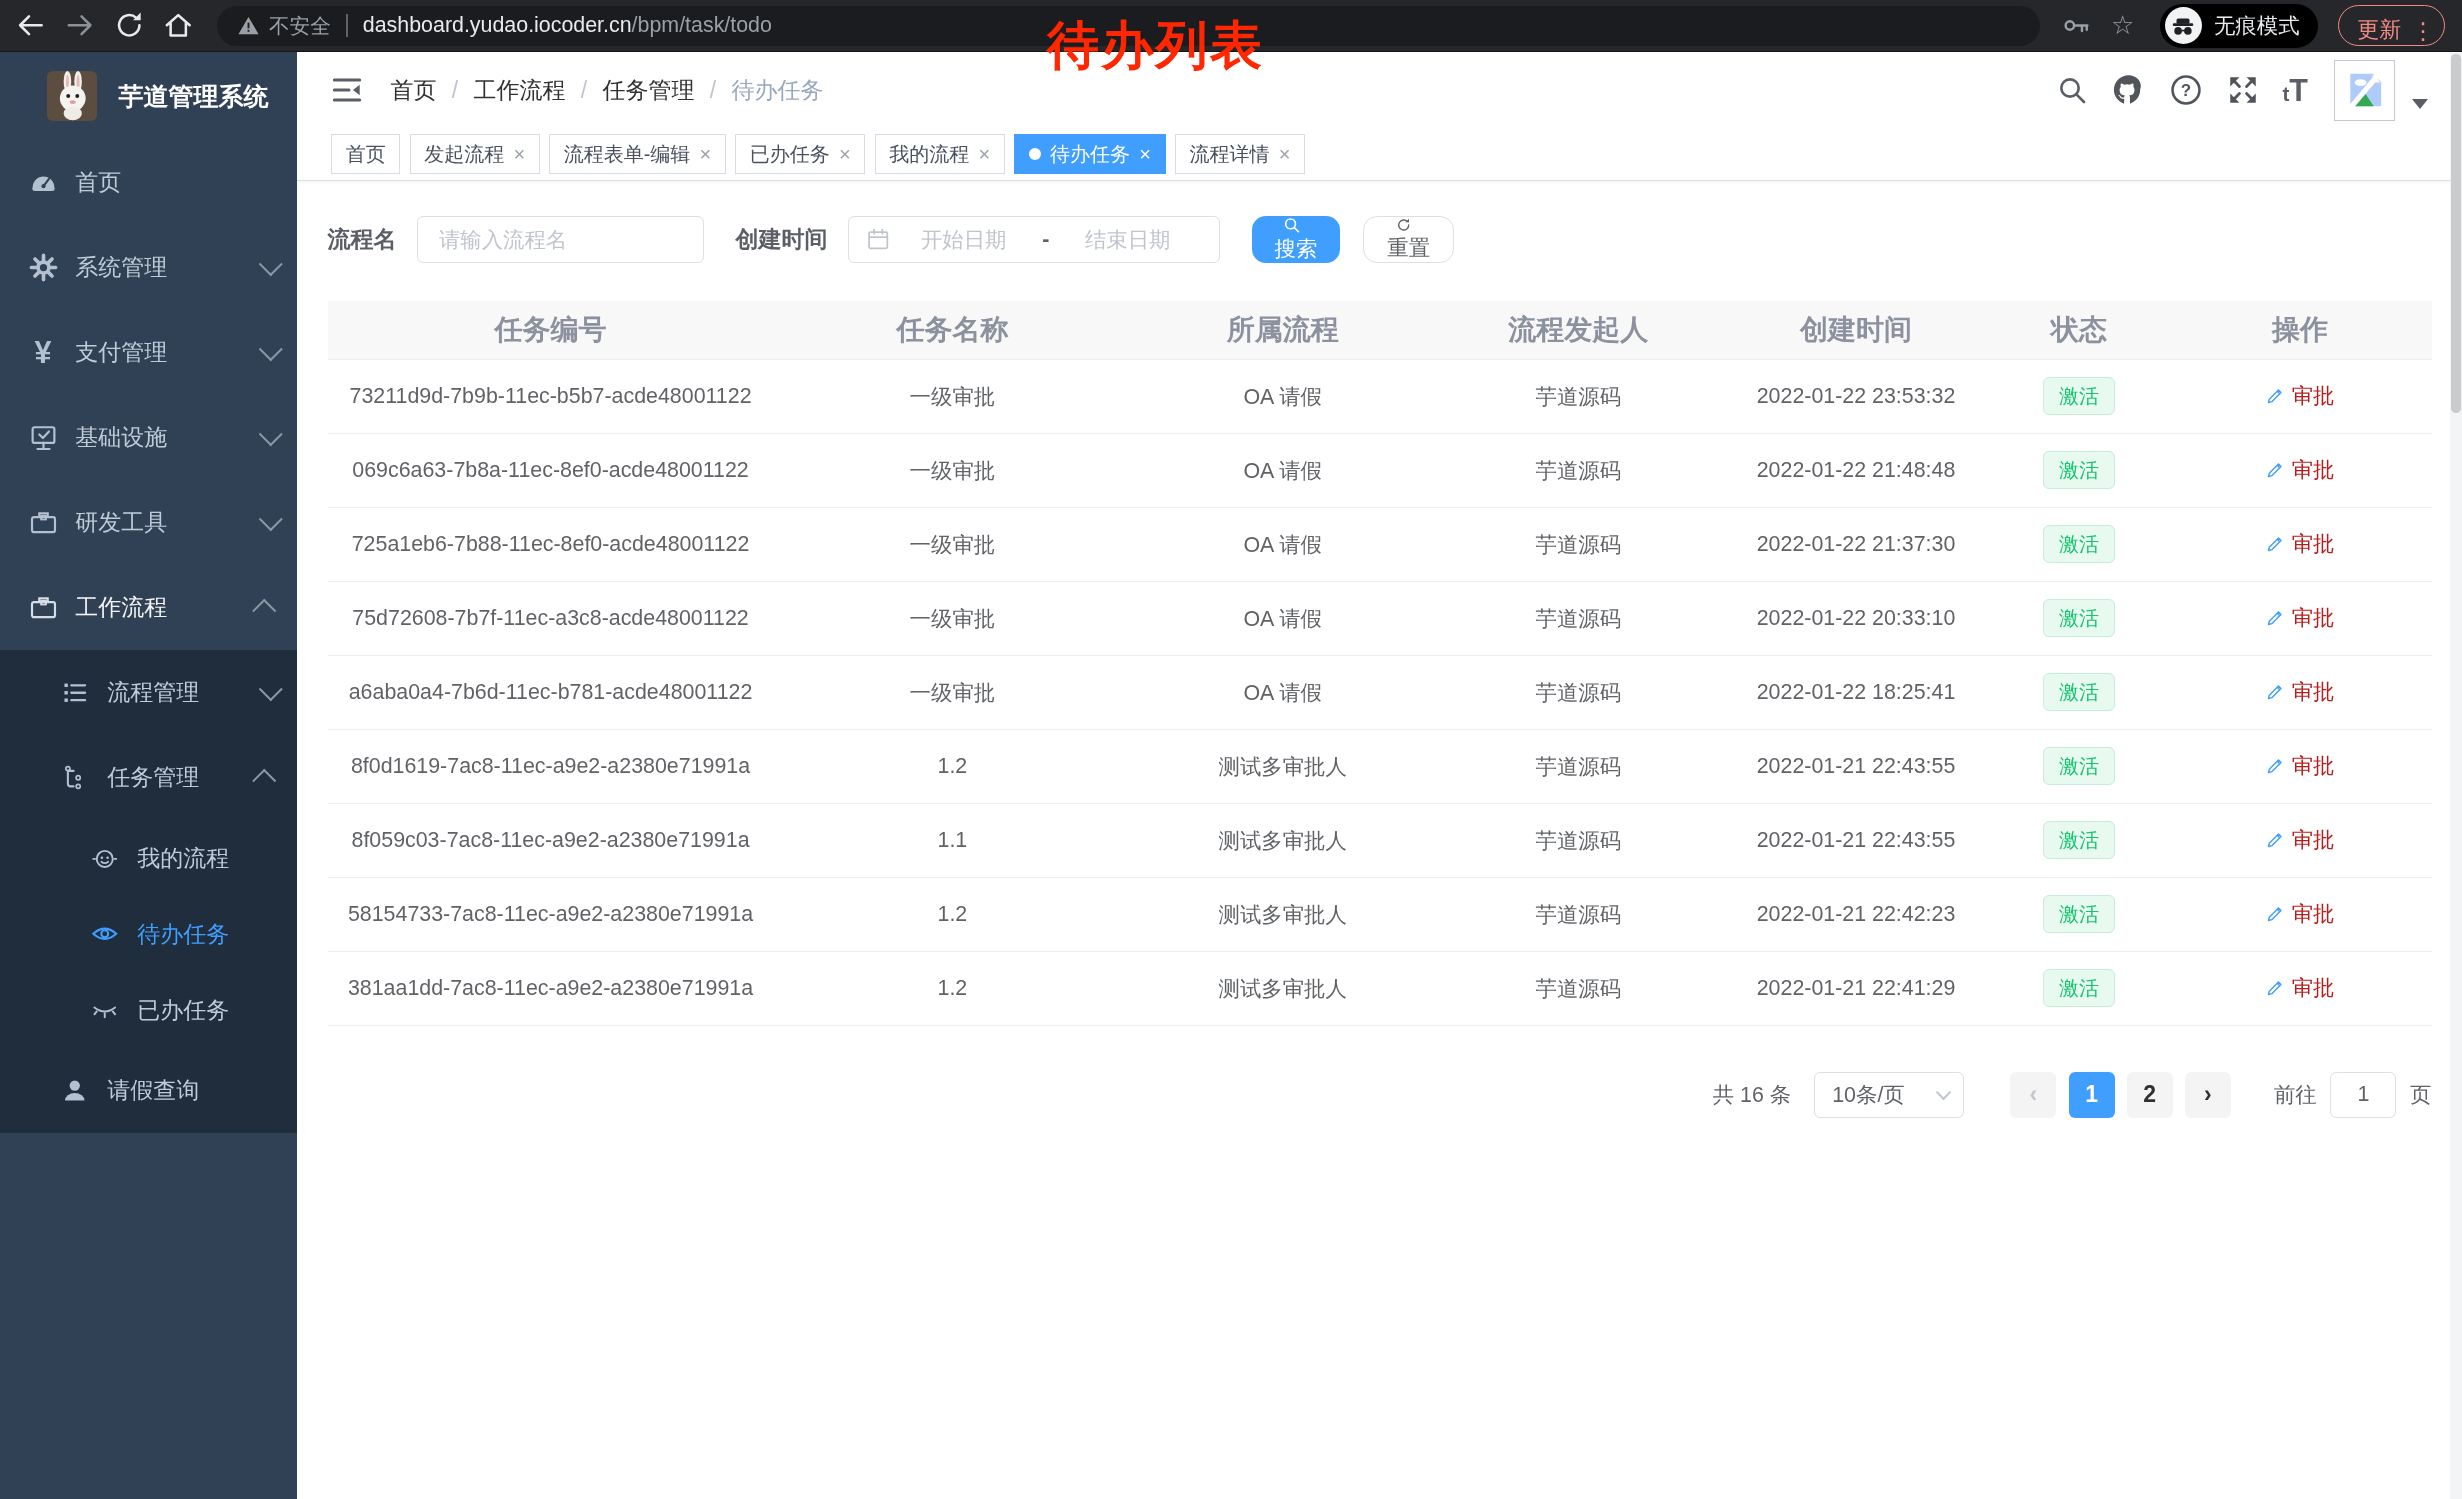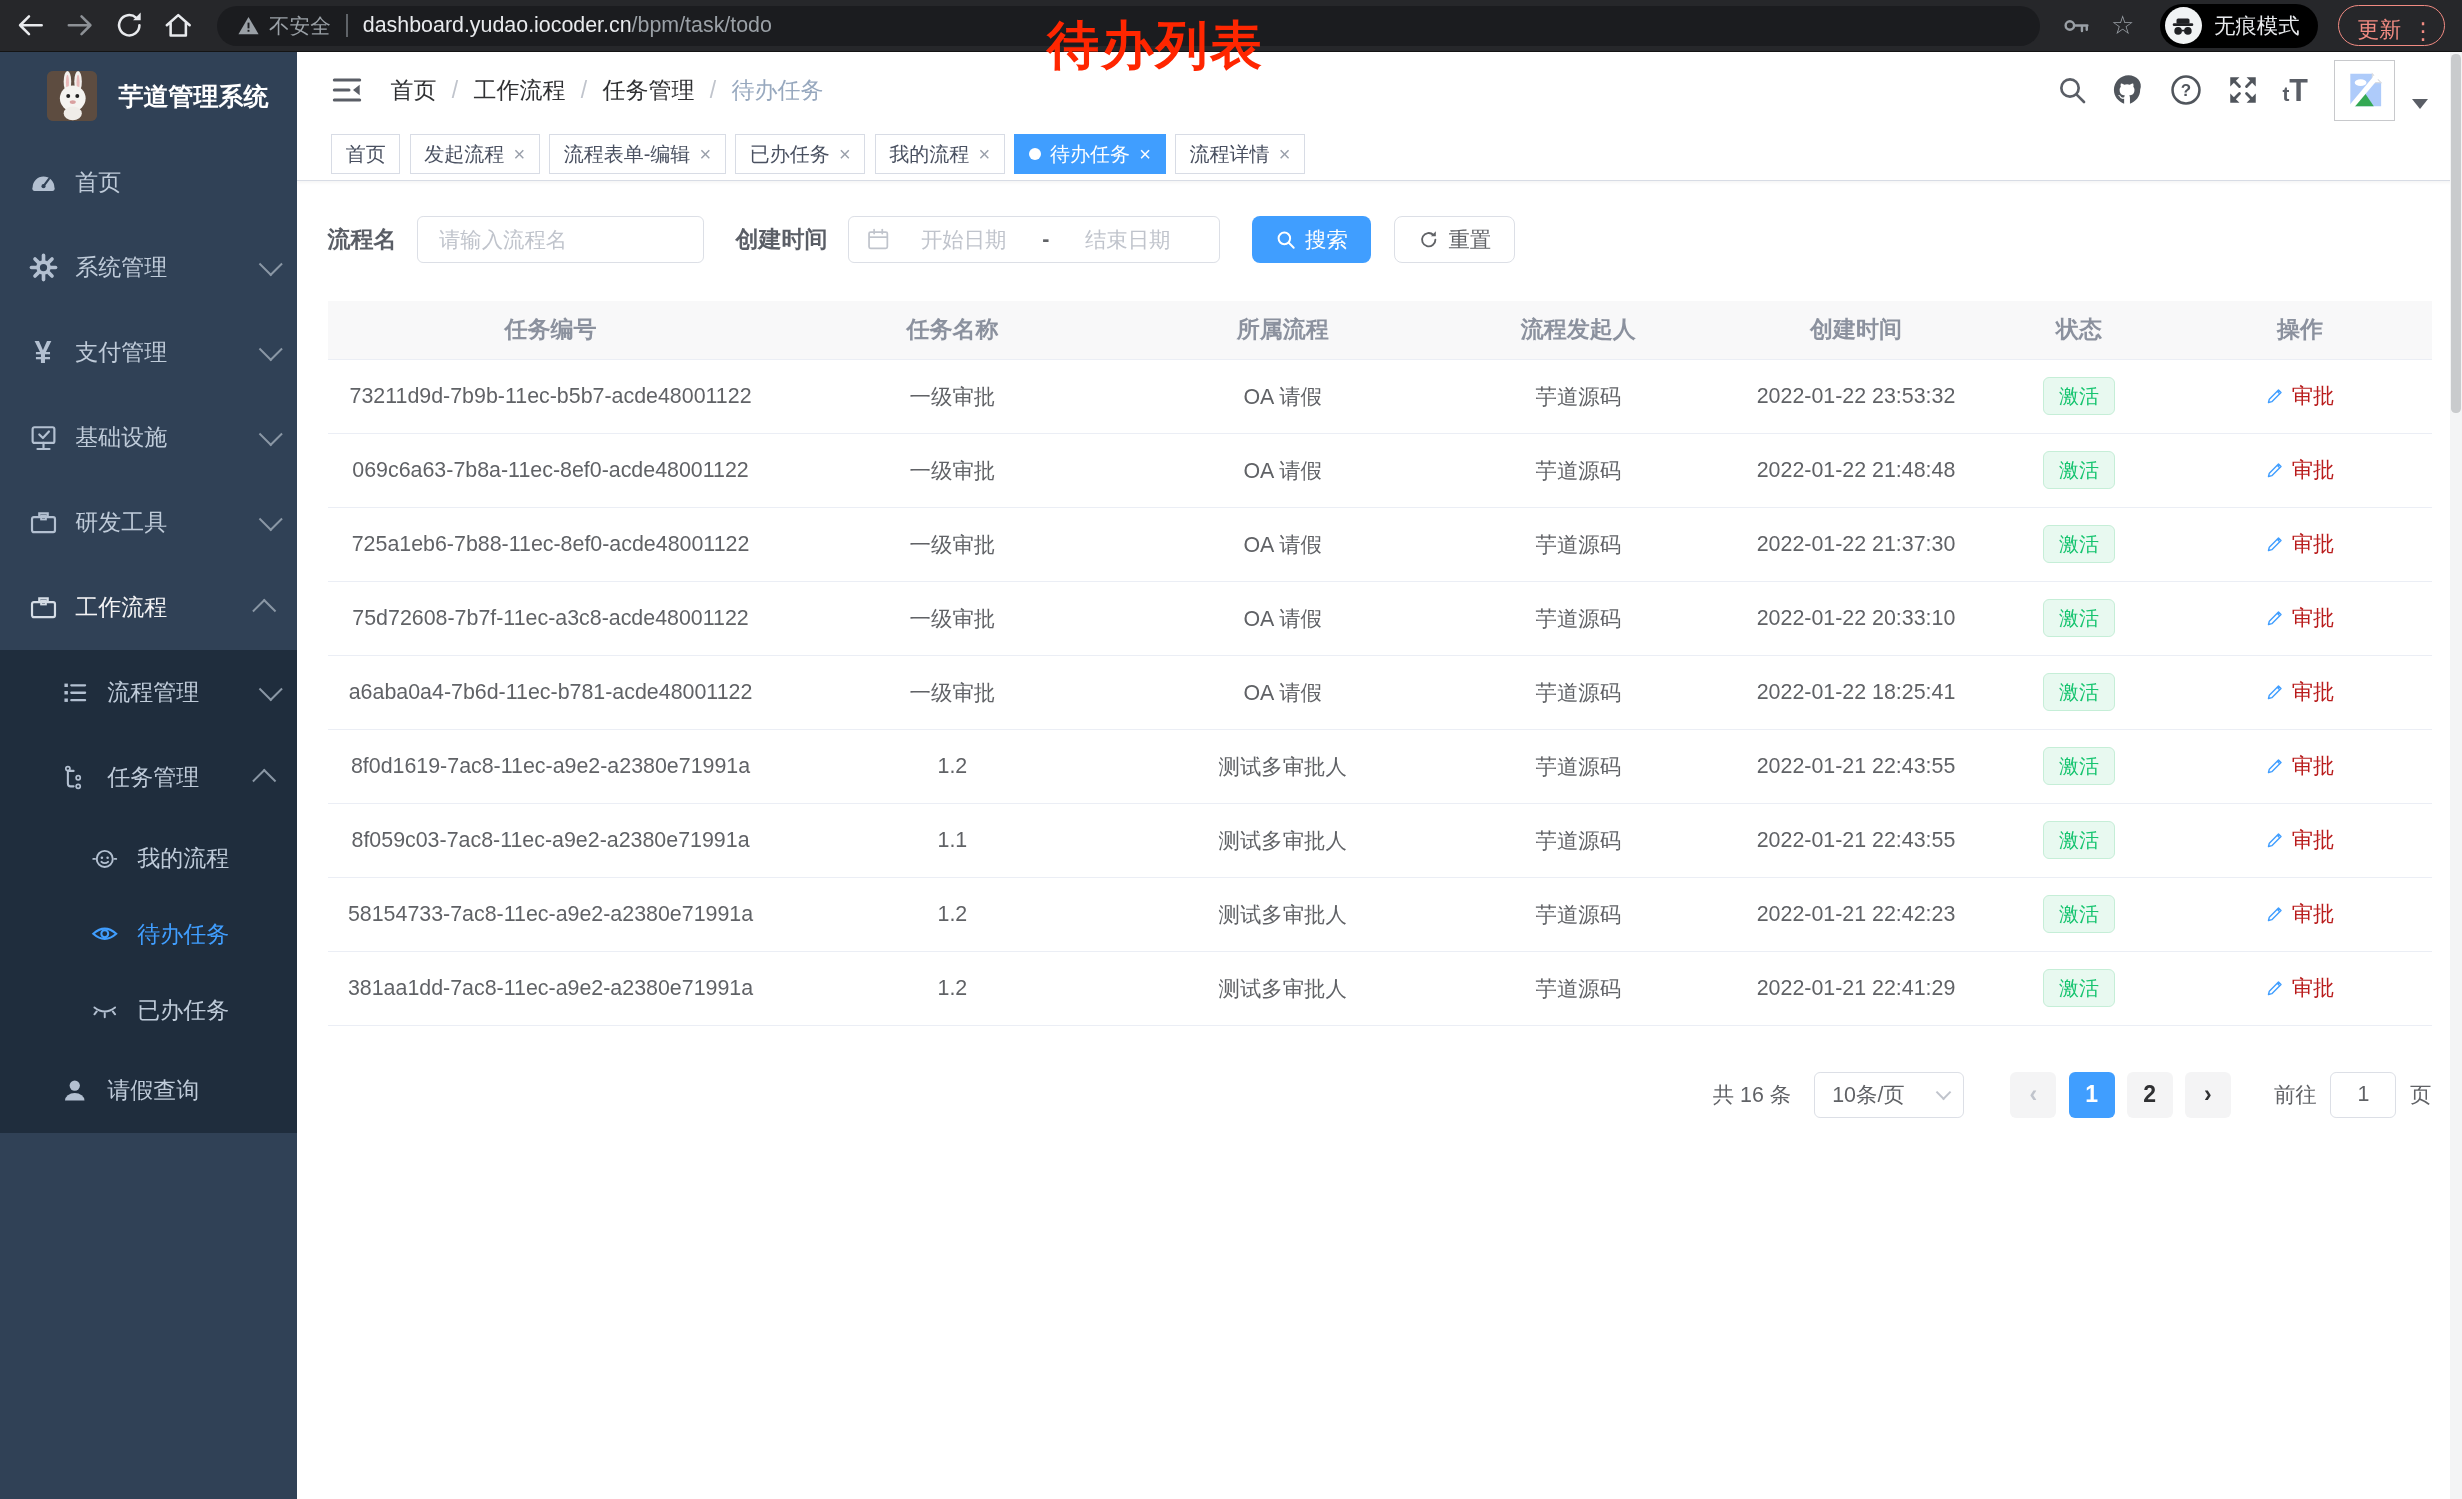--- a/index.html
+++ b/index.html
@@ -66,28 +66,28 @@
   .tag-dot { width:12.2px; height:12.2px; border-radius:50%; background:#fff; margin-right:9.2px; }
 
   
   .content { padding:35px 30.5px 0 30.5px; }
   .filter-row { display:flex; align-items:center; margin-bottom:38px; }
   .filter-label { font-size:23px; color:#5a5e66; font-weight:700; margin-right:20px; white-space:nowrap; }
   .text-input { width:287px; height:47px; border:0.8px solid #dcdfe6; border-radius:6.1px; display:flex; align-items:center; padding:0 21.4px; font-size:21.4px; color:#c0c4cc; margin-right:32px; background:#fff; }
   .date-range { width:372px; height:47px; border:0.8px solid #dcdfe6; border-radius:6.1px; display:flex; align-items:center; padding:0 17px; font-size:21.4px; color:#c0c4cc; background:#fff; }
   .date-range .dr-part { flex:1; text-align:center; }
   .date-range .dr-sep { color:#606266; font-weight:700; padding:0 4.6px; }
-  .btn { height:47px; display:flex; align-items:center; border-radius:8px; font-size:21.4px; padding:0 23px; cursor:pointer; white-space:nowrap; }
+  .btn { height:47px; display:flex; align-items:center; border-radius:14px; font-size:21.4px; padding:0 23px; cursor:pointer; white-space:nowrap;flex-direction:column; }
   .btn-search { background:#409eff; color:#fff; margin-left:32px; }
   .btn-reset { background:#fff; color:#606266; border:0.8px solid #dcdfe6; margin-left:23px; }
   .btn svg, .btn .btn-glyph { margin-right:9.2px; }
 
   
   table.task-table { width:100%; border-collapse:collapse; table-layout:fixed; }
-  .task-table th { height:58px; background:#f8f8f9; color:#8b919e; font-size:23px; font-weight:700; text-align:center; border-bottom:0.8px solid #ebeef5; }
+  .task-table th { height:58px; background:#f8f8f9; color:#8b919e; font-size:28px; font-weight:700; text-align:center; border-bottom:0.8px solid #ebeef5; }
   .task-table td { height:74px; font-size:21.4px; color:#606266; text-align:center; border-bottom:0.8px solid #ebeef5; white-space:nowrap; overflow:hidden; }
   .status-tag { display:inline-block; padding:8.4px 15.3px; background:#e8f9f0; border:0.8px solid #c5eed7; color:#16c46f; border-radius:6.1px; font-size:20px; line-height:1; }
   .action-link { display:inline-flex; align-items:center; color:#b91c1c; cursor:pointer; text-decoration:none; }
   .action-link svg { margin-right:6.1px; }
 
   
   .pagination { display:flex; align-items:center; justify-content:flex-end; margin-top:46px; font-size:21.4px; color:#606266; }
   .pg-total { margin-right:23px; }
   .pg-size { width:150px; height:46px; border:0.8px solid #dcdfe6; border-radius:6.1px; display:flex; align-items:center; justify-content:space-between; padding:0 17px; margin-right:34px; background:#fff; cursor:pointer; }
   .pg-size .caret { width:10.7px; height:10.7px; border-right:2.3px solid #c0c4cc; border-bottom:2.3px solid #c0c4cc; transform:rotate(45deg) translateY(-3.1px); }

